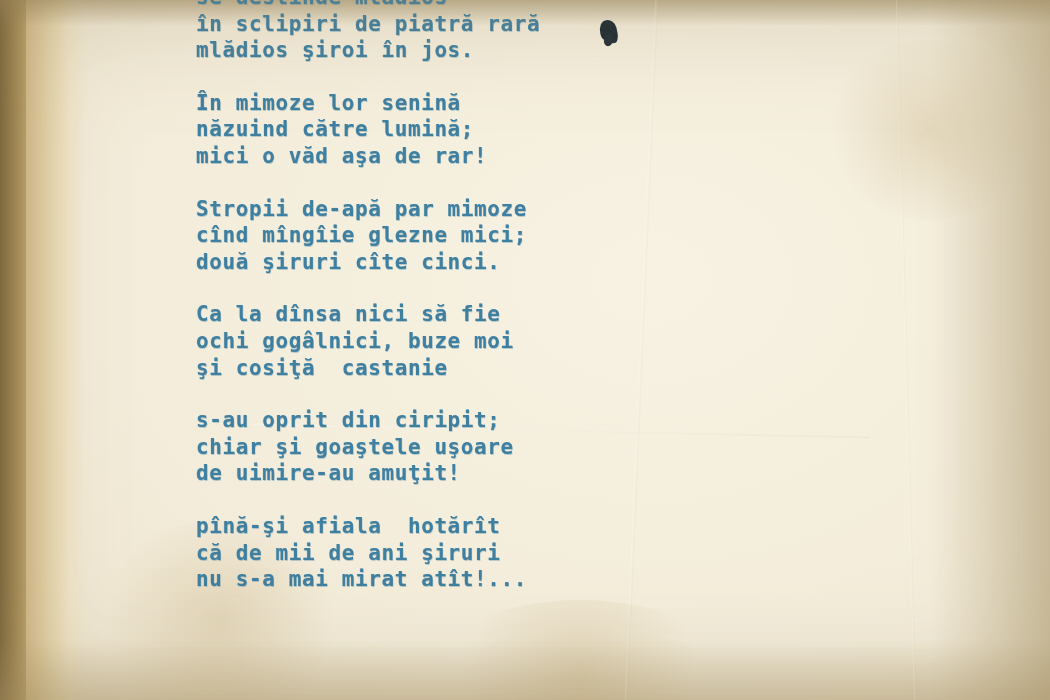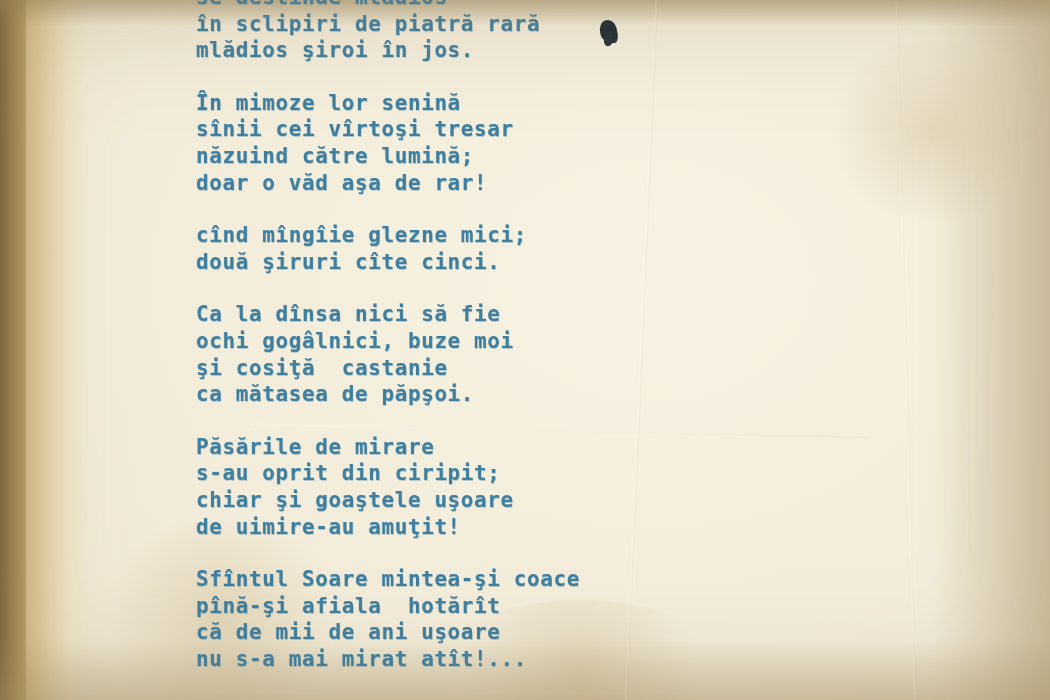--- a/index.html
+++ b/index.html
@@ -133,48 +133,45 @@
   <div class="poem">
 
     <div class="stanza">
       <div class="line">se destinde mlădios</div>
       <div class="line">în sclipiri de piatră rară</div>
       <div class="line">mlădios şiroi în jos.</div>
     </div>
 
     <div class="stanza">
       <div class="line">În mimoze lor senină</div>
-      <div class="line">sînii cei vîrtoşi tresar</div>
       <div class="line">năzuind către lumină;</div>
-      <div class="line">doar o văd aşa de rar!</div>
+      <div class="line">mici o văd aşa de rar!</div>
     </div>
 
     <div class="stanza">
+      <div class="line">Stropii de-apă par mimoze</div>
       <div class="line">cînd mîngîie glezne mici;</div>
       <div class="line">două şiruri cîte cinci.</div>
     </div>
 
     <div class="stanza">
       <div class="line">Ca la dînsa nici să fie</div>
       <div class="line">ochi gogâlnici, buze moi</div>
       <div class="line">şi cosiţă  castanie</div>
-      <div class="line">ca mătasea de păpşoi.</div>
     </div>
 
     <div class="stanza">
-      <div class="line">Păsările de mirare</div>
       <div class="line">s-au oprit din ciripit;</div>
       <div class="line">chiar şi goaştele uşoare</div>
       <div class="line">de uimire-au amuţit!</div>
     </div>
 
     <div class="stanza">
-      <div class="line">Sfîntul Soare mintea-şi coace</div>
       <div class="line">pînă-şi afiala  hotărît</div>
-      <div class="line">că de mii de ani uşoare</div>
+      <div class="line">că de mii de ani şiruri</div>
       <div class="line">nu s-a mai mirat atît!...</div>
     </div>
 
   </div>
 
   <div class="ink-blot"></div>
   <div class="vignette"></div>
 </div>
 
 </body></html>

